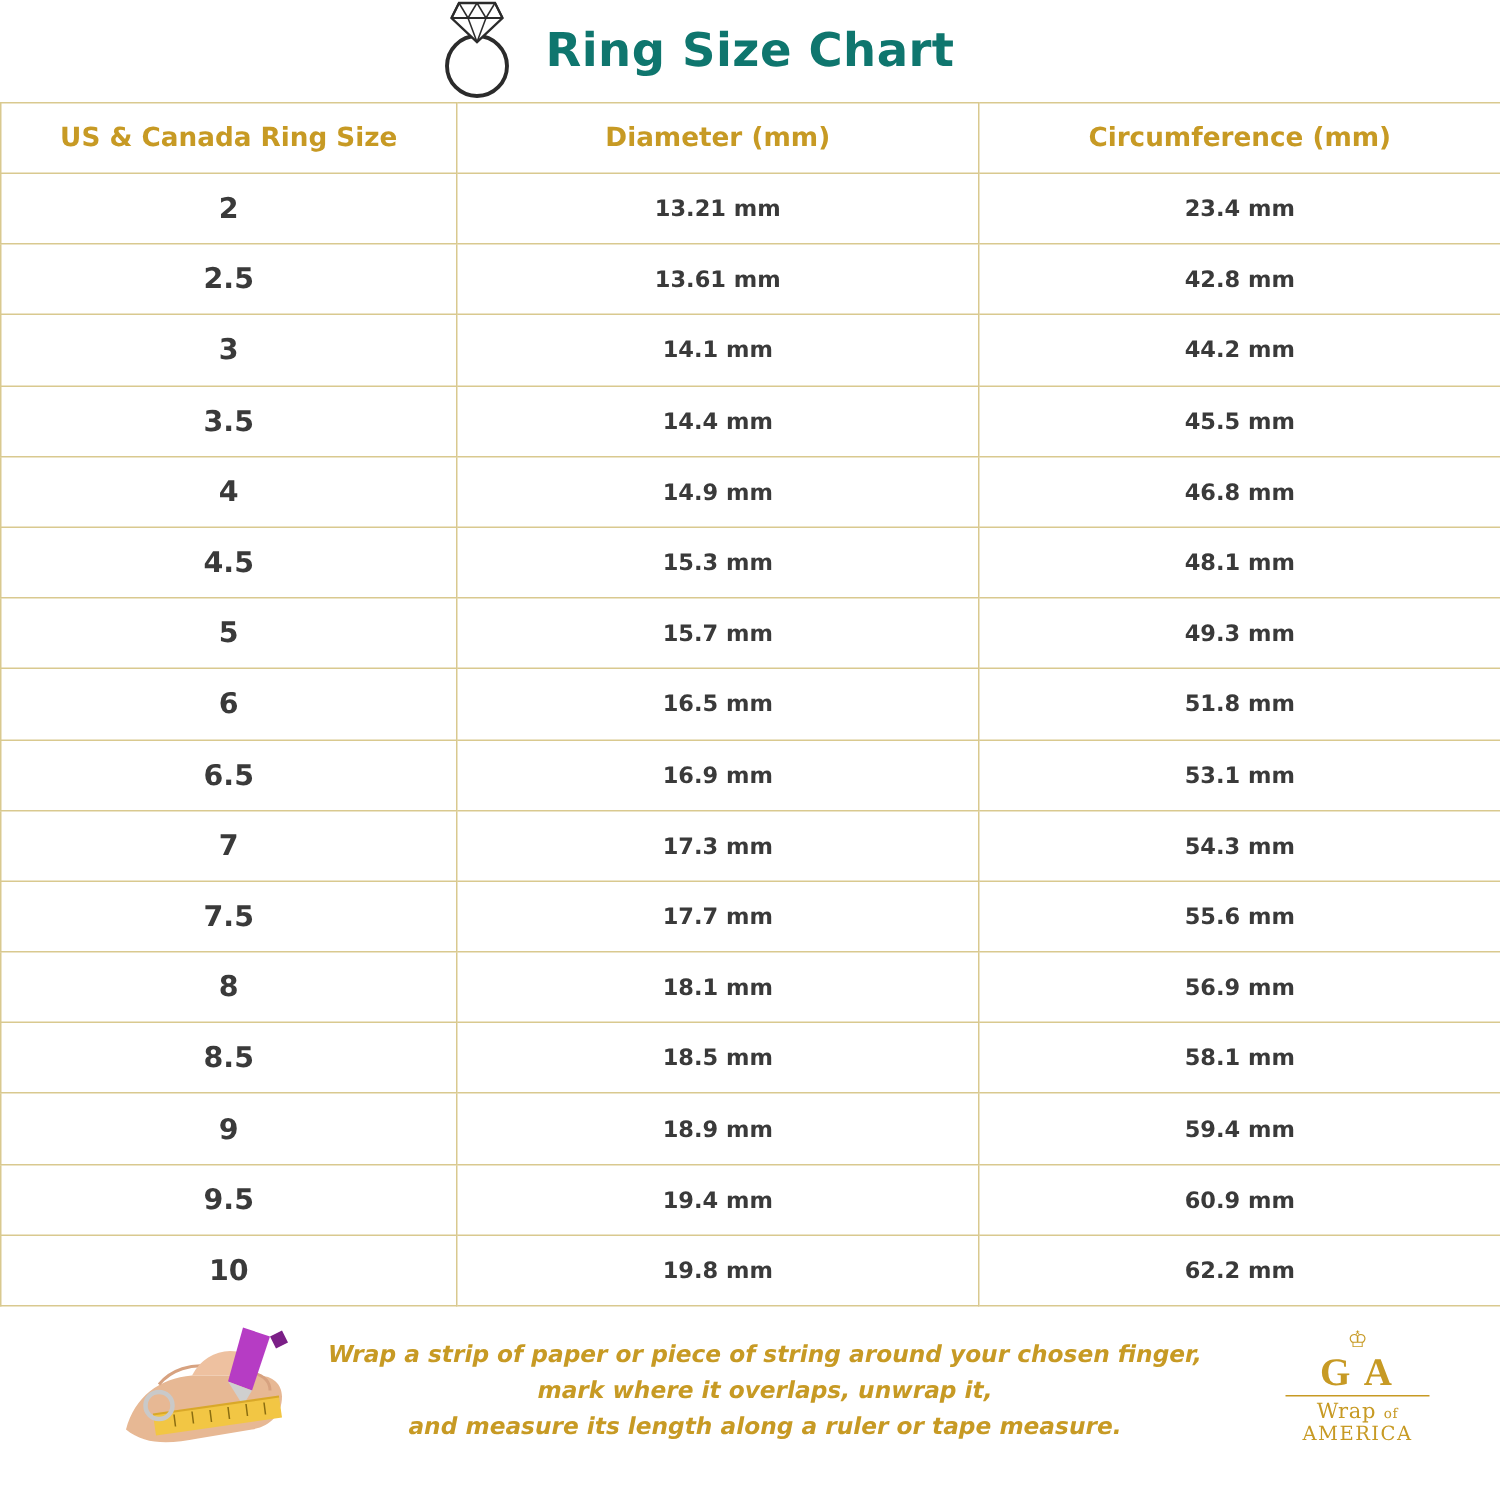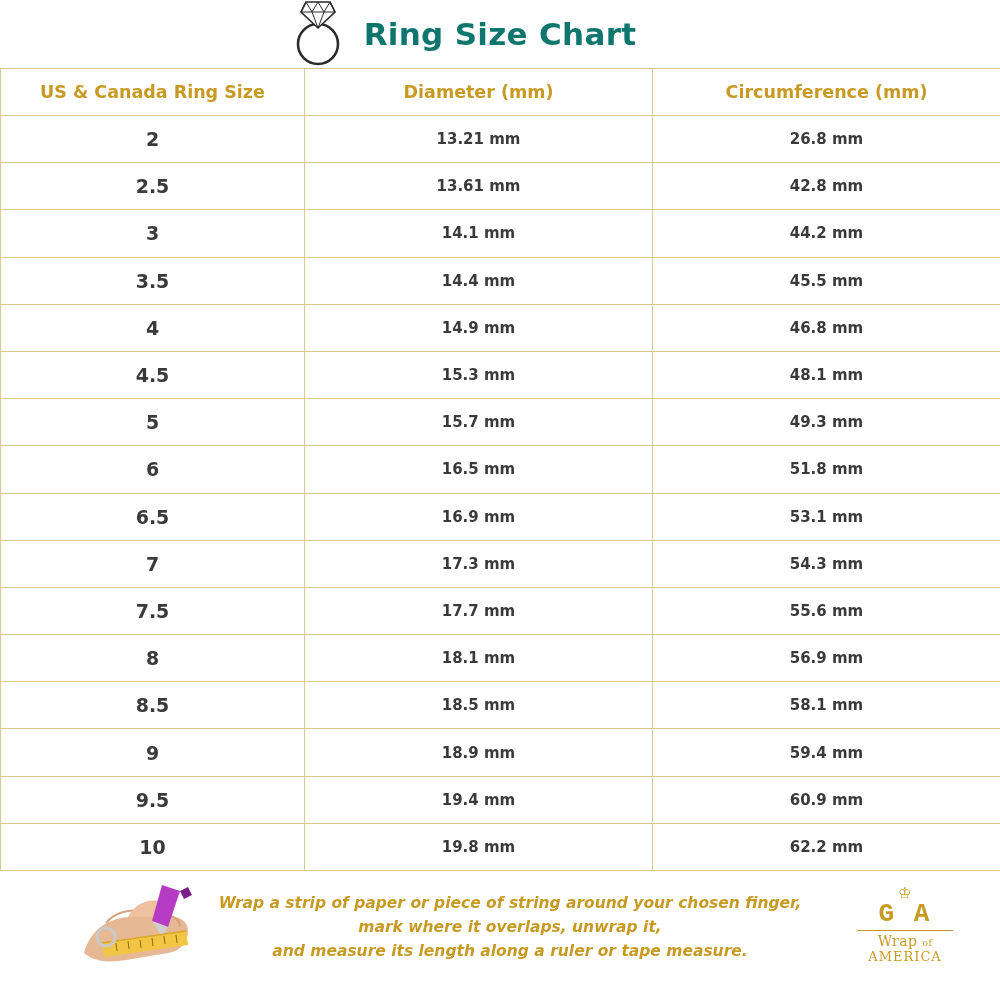--- a/index.html
+++ b/index.html
@@ -110,21 +110,21 @@
   
   .brand {
     position: absolute;
     right: 36px;
     top: 14px;
     width: 118px;
     text-align: center;
     color: #c79a24;
   }
   .brand .monogram {
-    font-family: Liberation Mono, monospace;
+    font-family: Liberation Serif, serif;
     font-size: 26px;
     font-weight: bold;
     letter-spacing: 2px;
     line-height: 1.05;
   }
   .brand .crown {
     display: block;
     height: 16px;
     line-height: 16px;
     font-size: 15px;
@@ -183,21 +183,21 @@
       <tr>
         <th>US &amp; Canada Ring Size</th>
         <th>Diameter (mm)</th>
         <th>Circumference (mm)</th>
       </tr>
     </thead>
     <tbody>
       <tr>
         <td class="col-size">2</td>
         <td class="col-val">13.21 mm</td>
-        <td class="col-val">26.8 mm</td>
+        <td class="col-val">23.4 mm</td>
       </tr>
       <tr>
         <td class="col-size">2.5</td>
         <td class="col-val">13.61 mm</td>
         <td class="col-val">42.8 mm</td>
       </tr>
       <tr>
         <td class="col-size">3</td>
         <td class="col-val">14.1 mm</td>
         <td class="col-val">44.2 mm</td>

